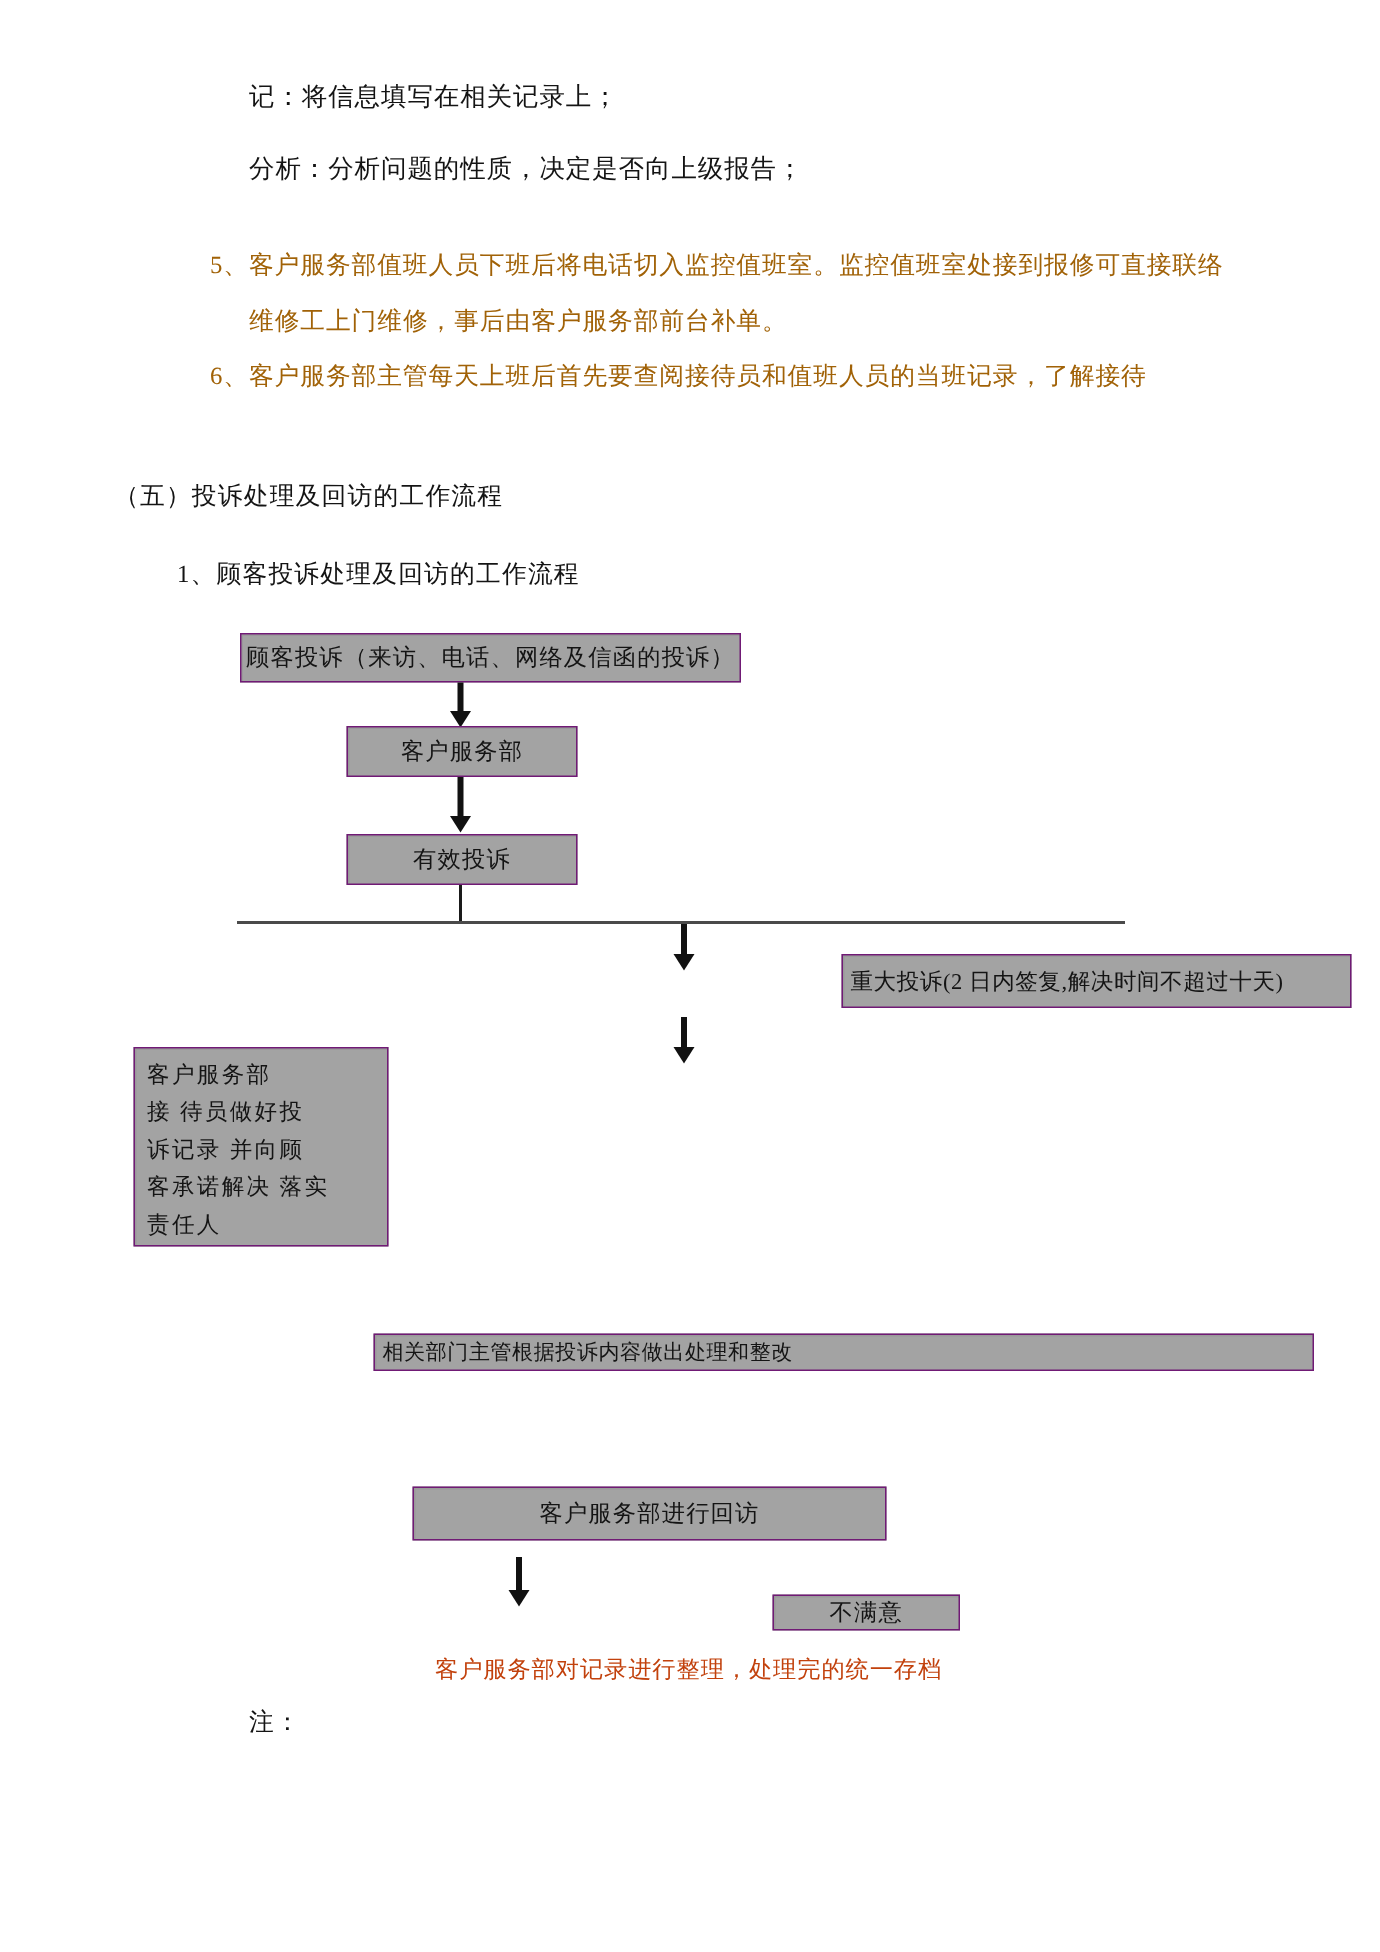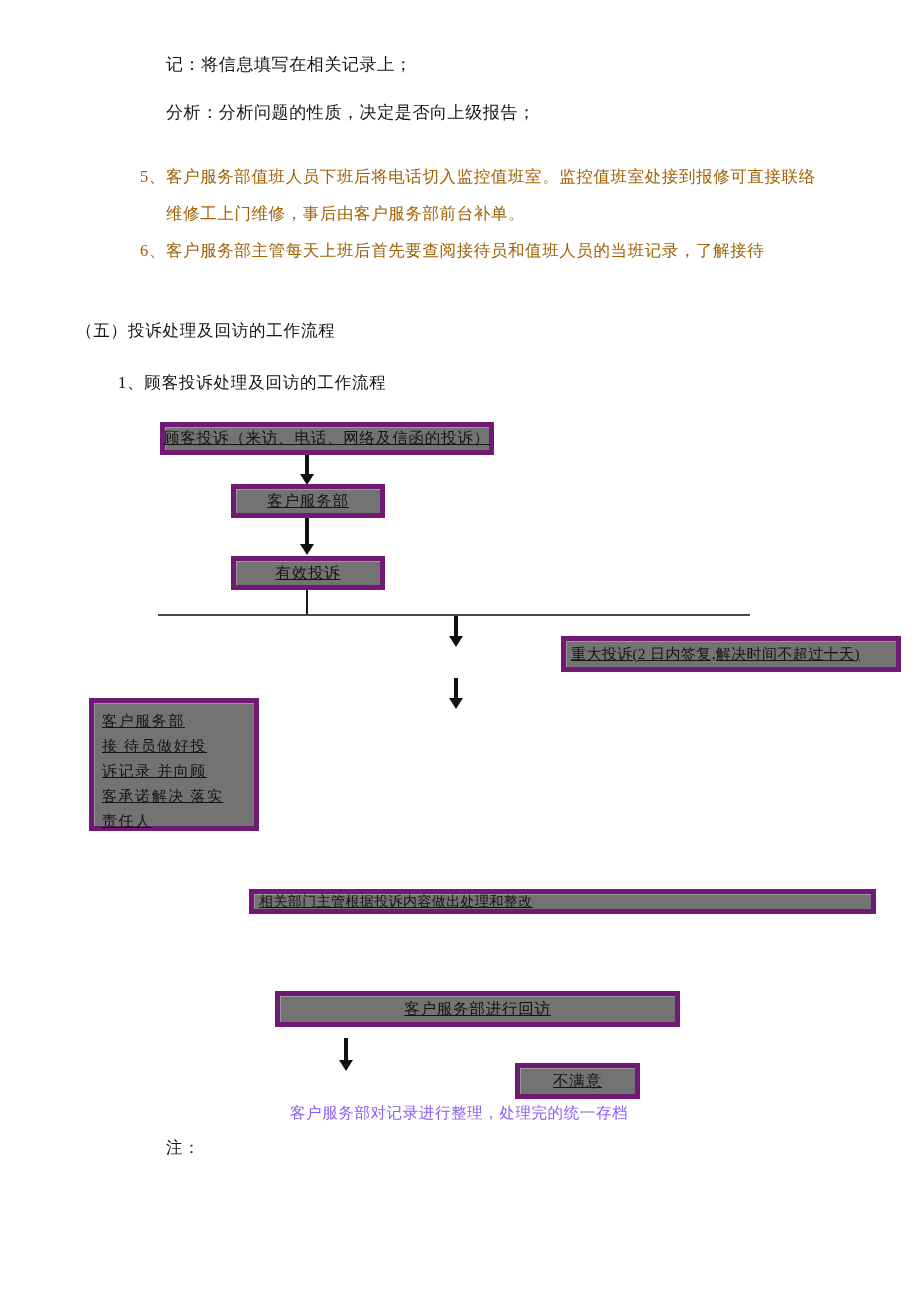--- a/index.html
+++ b/index.html
@@ -44,31 +44,30 @@
     font-size: 16.5px;
     letter-spacing: 0.8px;
     color: #141414;
     white-space: pre;
   }
 
   
   .fc-box {
     position: absolute;
     box-sizing: border-box;
-    background: #737373;
-    border: 5px solid #701a75;
+    background: #a3a3a3;
+    border: 1px solid #701a75;
     box-shadow: 1px 1px 0 0 #9a9a9a inset;
     display: flex;
     align-items: center;
     justify-content: center;
     font-size: 15.5px;
     letter-spacing: 0.8px;
     color: #141414;
     white-space: pre;
-    text-decoration: underline;
   }
   .fc-box.left-align {
     justify-content: flex-start;
     padding-left: 5px;
     letter-spacing: 0.4px;
   }
   .fc-box.multiline {
     display: block;
     padding: 6px 8px 0 8px;
     line-height: 25px;
@@ -107,21 +106,21 @@
     height: 0;
     border-left: 7px solid transparent;
     border-right: 7px solid transparent;
     border-top: 11px solid #111111;
   }
 
   .caption {
     position: absolute;
     font-size: 15.5px;
     letter-spacing: 0.6px;
-    color: #8b5cf6;
+    color: #c2410c;
     white-space: pre;
   }
 </style>
 </head>
 <body>
 
 <div id="page">
 
   <div class="para" style="left:166px; top:46px;">记：将信息填写在相关记录上；</div>
 
@@ -177,26 +176,26 @@
   </div>
 
   <div class="fc-box multiline" style="left:89px; top:698px; width:170px; height:133px; font-size:15px;">客户服务部
 接 待员做好投
 诉记录 并向顾
 客承诺解决 落实
 责任人</div>
 
   <div class="fc-box left-align" style="left:249px; top:889px; width:627px; height:25px; font-size:14px;">相关部门主管根据投诉内容做出处理和整改</div>
 
-  <div class="fc-box" style="left:275px; top:991px; width:405px; height:36px;">客户服务部进行回访</div>
+  <div class="fc-box" style="left:275px; top:991px; width:316px; height:36px;">客户服务部进行回访</div>
 
   <div class="arrow" style="left:339px; top:1038px; height:34px;">
     <div class="shaft" style="height:23px;"></div>
     <div class="head" style="top:22px;"></div>
   </div>
 
-  <div class="fc-box" style="left:515px; top:1063px; width:125px; height:36px;">不满意</div>
+  <div class="fc-box" style="left:515px; top:1063px; width:125px; height:24px;">不满意</div>
 
   <div class="caption" style="left:290px; top:1103px;">客户服务部对记录进行整理，处理完的统一存档</div>
 
   <div class="heading" style="left:166px; top:1137px;">注：</div>
 
 </div>
 
 </body></html>

